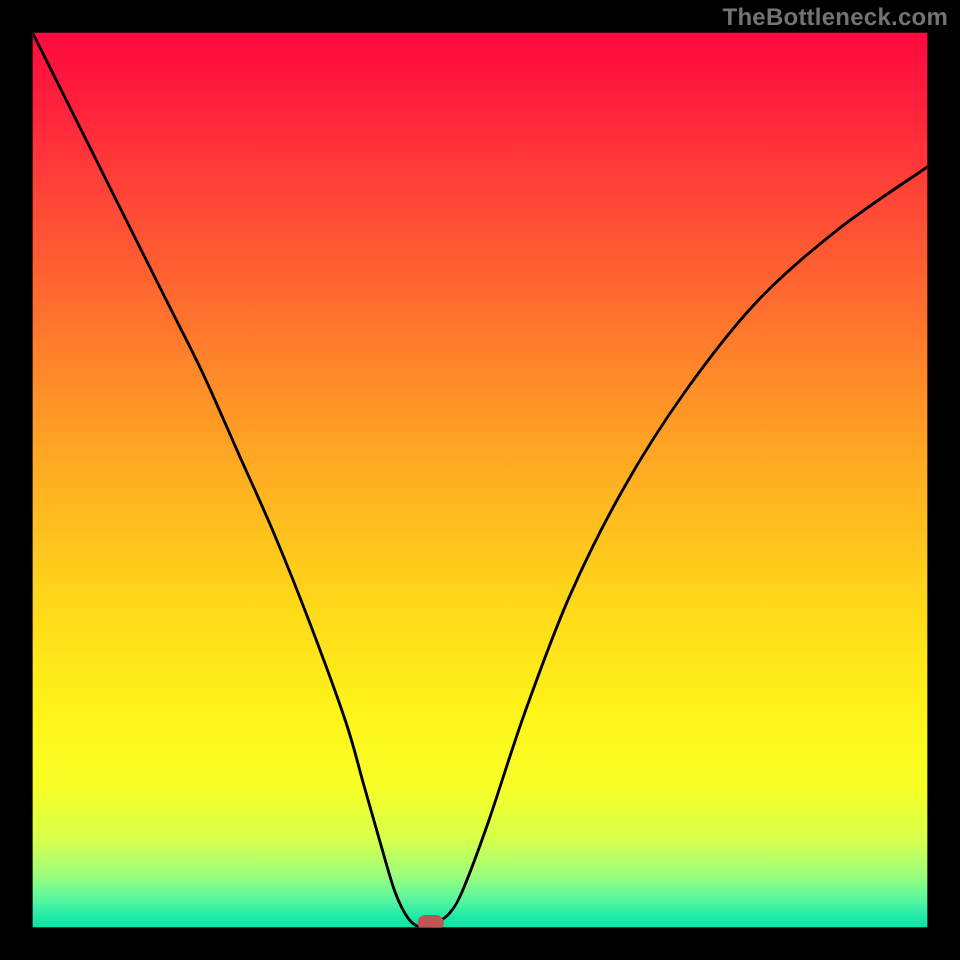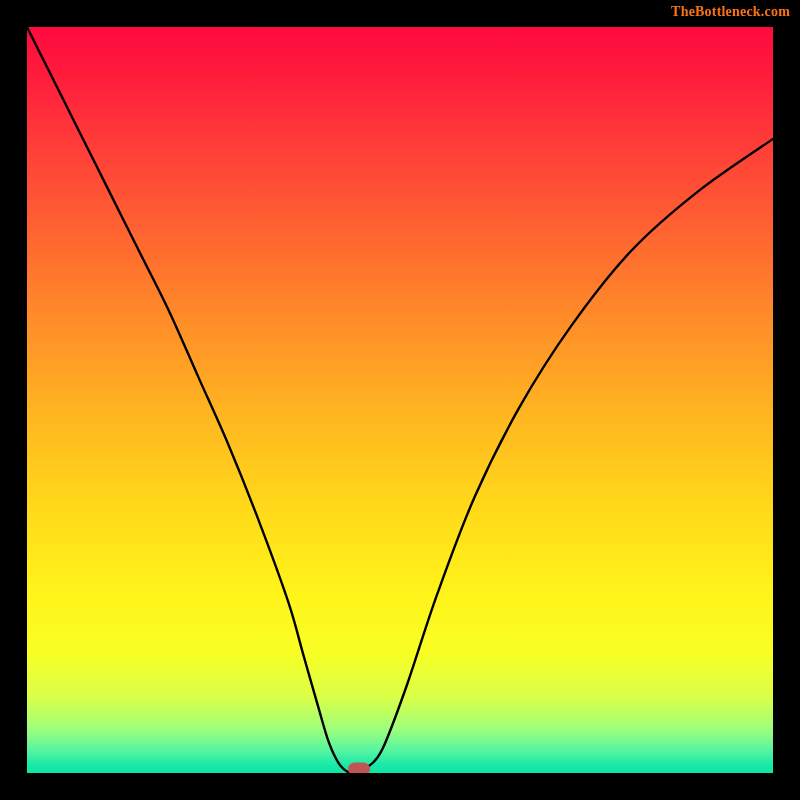--- a/index.html
+++ b/index.html
@@ -62,24 +62,24 @@
     width: 22px;
     height: 13px;
     border-radius: 7px;
     background: #c05555;
     transform: translate(-50%, -50%);
   }
   .watermark {
     position: absolute;
     top: 4px;
     right: 10px;
-    font-family: Liberation Serif, serif;
-    font-size: 14px;
+    font-family: Liberation Sans, sans-serif;
+    font-size: 20px;
     font-weight: bold;
-    color: #f97316;
+    color: #737373;
     letter-spacing: 0.2px;
   }
 </style>
 </head>
 <body>
 
 <div class="frame">
   <div class="plot">
     <div class="gradient"></div>
     <svg class="curve" viewBox="0 0 746 746" preserveAspectRatio="none">

